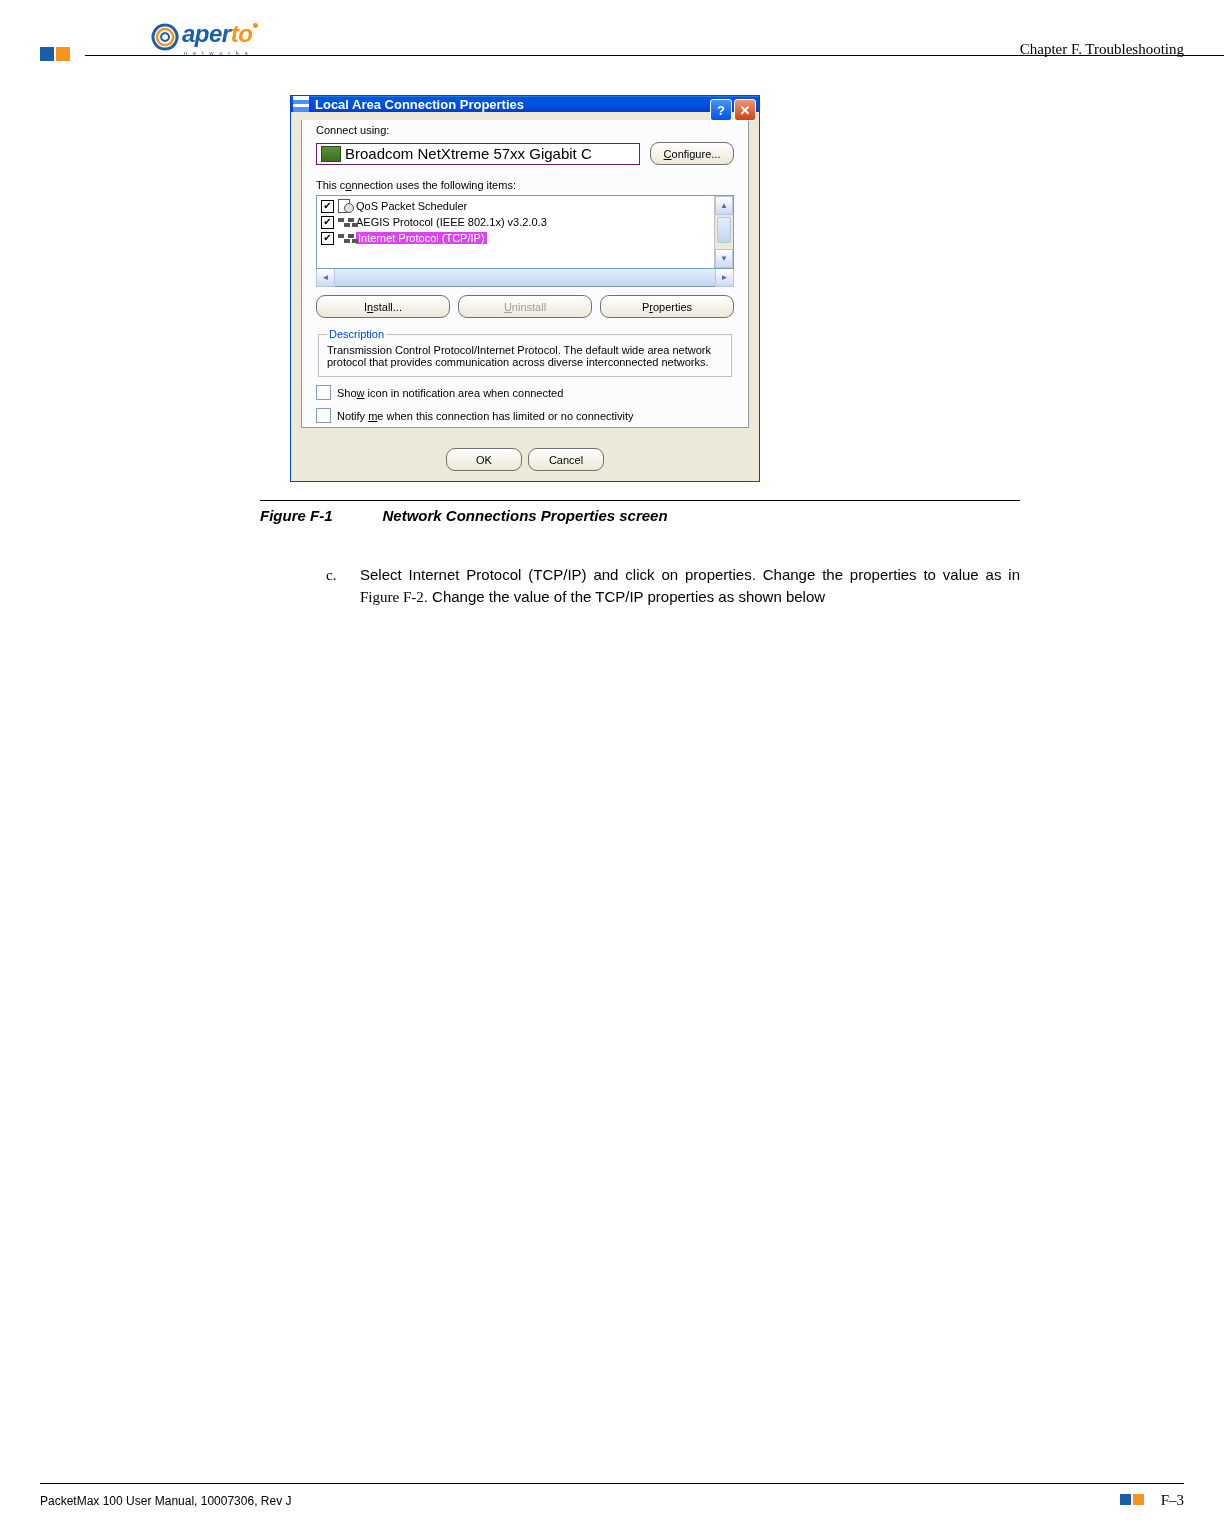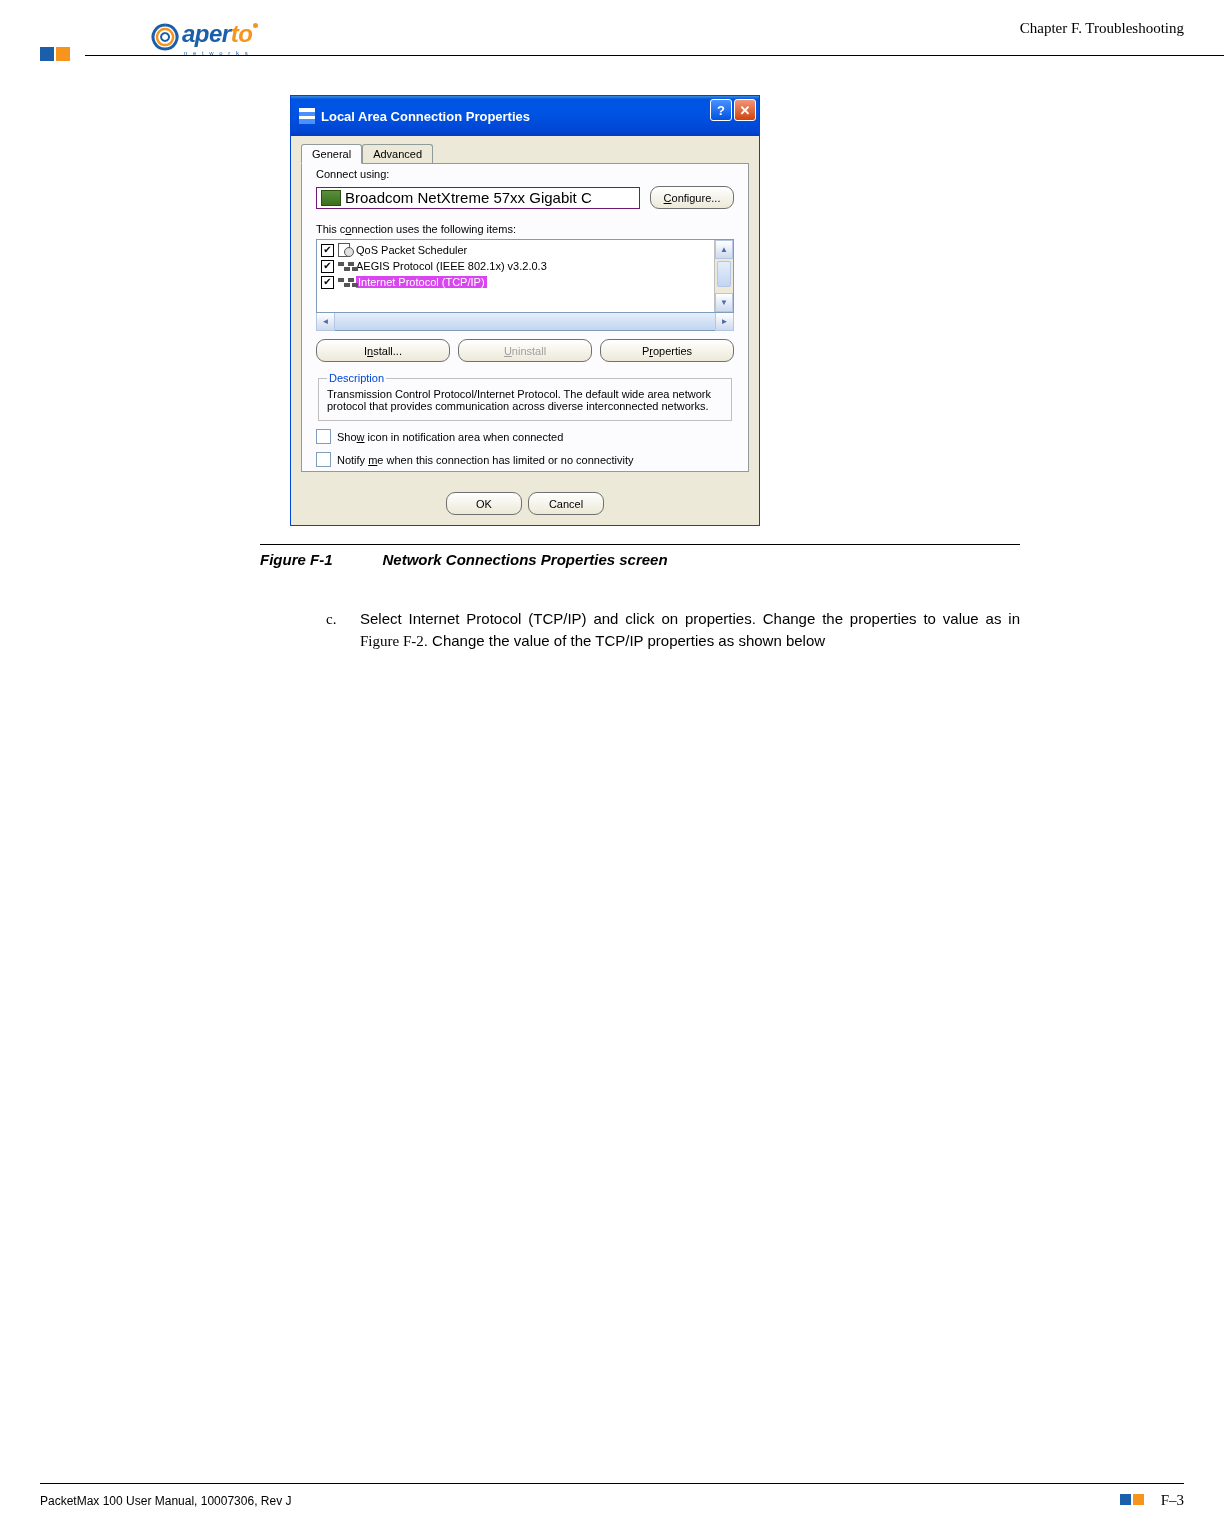--- a/index.html
+++ b/index.html
@@ -18,21 +18,21 @@
     box-sizing: border-box;
     padding: 20px 40px 20px 40px;
   }
   .header {
     position: relative;
     height: 50px;
   }
   .chapter-label {
     position: absolute;
     right: 0;
-    top: 0;
+    top: 21px;
     font-family: "Times New Roman", serif;
     font-size: 15px;
   }
   .logo {
     position: absolute;
     left: 108px;
     top: 0;
   }
   .logo-text {
     font-size: 24px;
@@ -79,26 +79,26 @@
   .xp-window {
     width: 468px;
     background: #ece9d8;
     border: 1px solid #0046d5;
     margin-left: 30px;
     font-family: Tahoma, sans-serif;
     font-size: 11px;
     color: #000;
   }
   .xp-titlebar {
-    height: 40px;
+    height: 16px;
     background: linear-gradient(to bottom, #3c8cde 0%, #0054e3 8%, #0054e3 40%, #0046d5 88%, #003bc0 100%);
     color: #fff;
     font-weight: bold;
     font-size: 13px;
-    padding-left: 8px;
+    padding-left: 2px;
     display: flex;
     align-items: center;
     position: relative;
   }
   .xp-titlebar .win-icon {
     width: 16px; height: 16px; margin-right: 6px;
     background: #fff; display:inline-block;
     position:relative;
   }
   .xp-titlebar .win-icon::before{
@@ -319,24 +319,20 @@
     <div class="xp-window">
       <div class="xp-titlebar">
         <span class="win-icon"></span>
         <span>Local Area Connection Properties</span>
         <div class="xp-title-buttons">
           <div class="xp-btn help">?</div>
           <div class="xp-btn close">✕</div>
         </div>
       </div>
       <div class="xp-body">
-        <div class="tabs">
-          <div class="tab active">General</div>
-          <div class="tab">Advanced</div>
-        </div>
         <div class="tab-panel">
           <div class="field-row">Connect using:</div>
           <div class="adapter-box">
             <div class="adapter-input">
               <span class="nic-icon"></span>
               <span>Broadcom NetXtreme 57xx Gigabit C</span>
             </div>
             <button class="xp"><span class="underline">C</span><span>onfigure...</span></button>
           </div>
 

